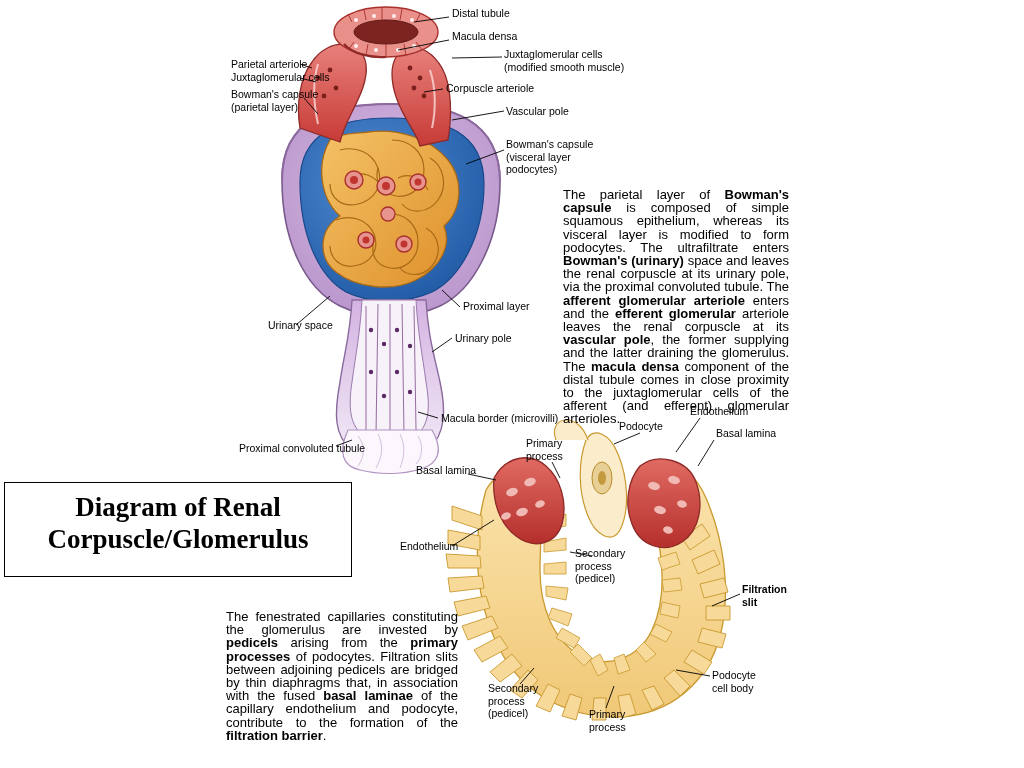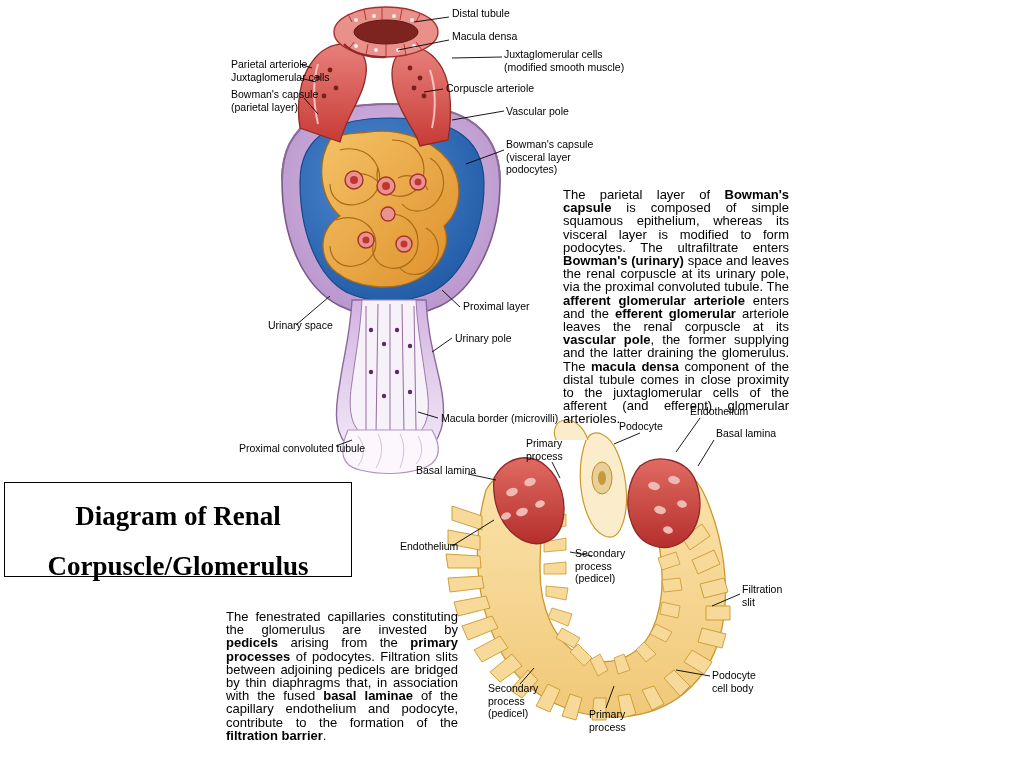--- a/index.html
+++ b/index.html
@@ -50,21 +50,21 @@
     background: #ffffff;
     box-sizing: border-box;
   }
   .title-text {
     position: absolute;
     left: 0; top: 8px;
     width: 100%;
     text-align: center;
     font-family: "Liberation Serif", serif;
     font-size: 27px;
-    line-height: 50px;
+    line-height: 32px;
     font-weight: bold;
     color: #000;
     white-space: pre-line;
   }
 
   svg.art { position: absolute; left: 0; top: 0; overflow: visible; }
 </style>
 </head>
 <body>
 
@@ -370,21 +370,21 @@
   <div class="lbl" style="left:690px; top:405px;">Endothelium</div>
   <div class="lbl" style="left:619px; top:420px;">Podocyte</div>
   <div class="lbl" style="left:716px; top:427px;">Basal lamina</div>
   <div class="lbl" style="left:526px; top:437px;">Primary
 process</div>
   <div class="lbl" style="left:416px; top:464px;">Basal lamina</div>
   <div class="lbl" style="left:400px; top:540px;">Endothelium</div>
   <div class="lbl" style="left:575px; top:547px;">Secondary
 process
 (pedicel)</div>
-  <div class="lbl" style="left:742px; top:583px;">Filtration
+  <div class="lbl" style="left:742px; top:583px;font-weight:bold;">Filtration
 slit</div>
   <div class="lbl" style="left:488px; top:682px;">Secondary
 process
 (pedicel)</div>
   <div class="lbl" style="left:712px; top:669px;">Podocyte
 cell body</div>
   <div class="lbl" style="left:589px; top:708px;">Primary
 process</div>
 
   <div class="para" id="para-upper" style="left:563px; top:188px; width:226px;"><span>The parietal layer of </span><b>Bowman's capsule</b><span> is composed of simple squamous epithelium, whereas its visceral layer is modified to form podocytes. The ultrafiltrate enters </span><b>Bowman's (urinary)</b><span> space and leaves the renal corpuscle at its urinary pole, via the proximal convoluted tubule. The </span><b>afferent glomerular arteriole</b><span> enters and the </span><b>efferent glomerular</b><span> arteriole leaves the renal corpuscle at its </span><b>vascular pole</b><span>, the former supplying and the latter draining the glomerulus. The </span><b>macula densa</b><span> component of the distal tubule comes in close proximity to the juxtaglomerular cells of the afferent (and efferent) glomerular arterioles.</span></div>

